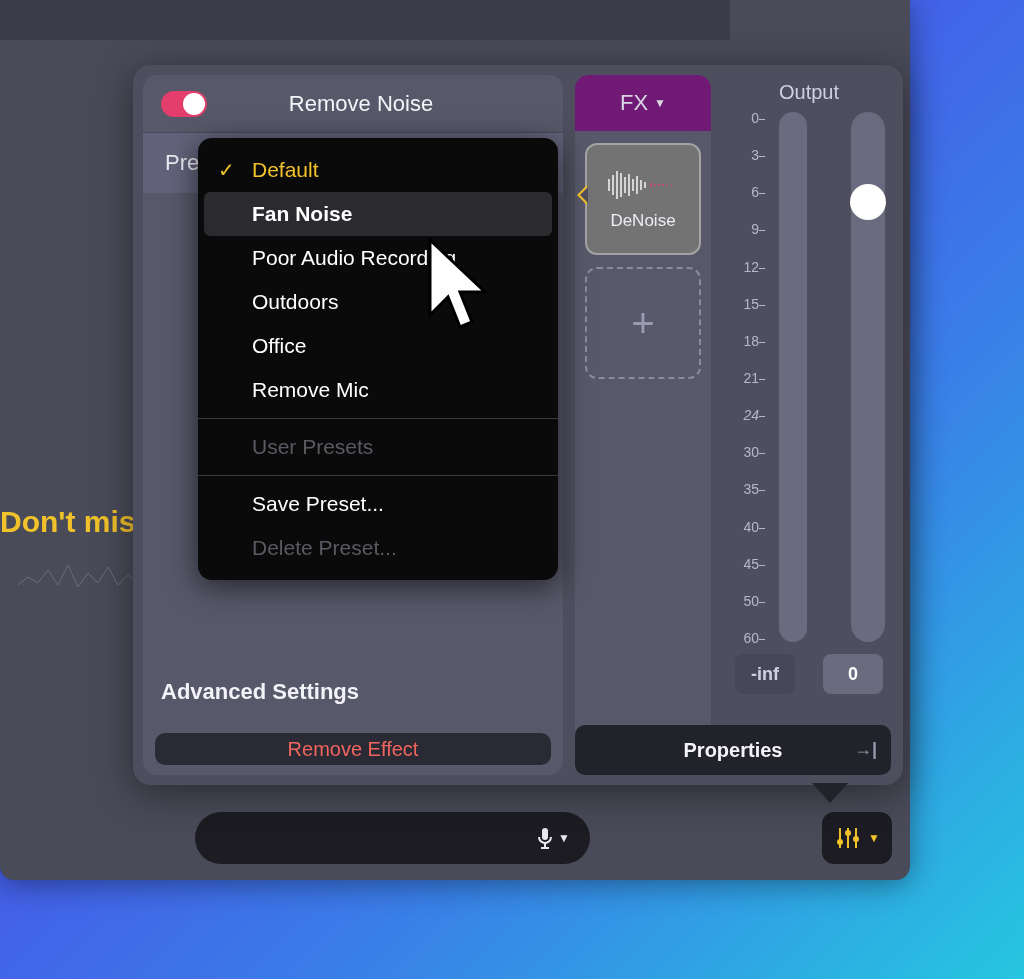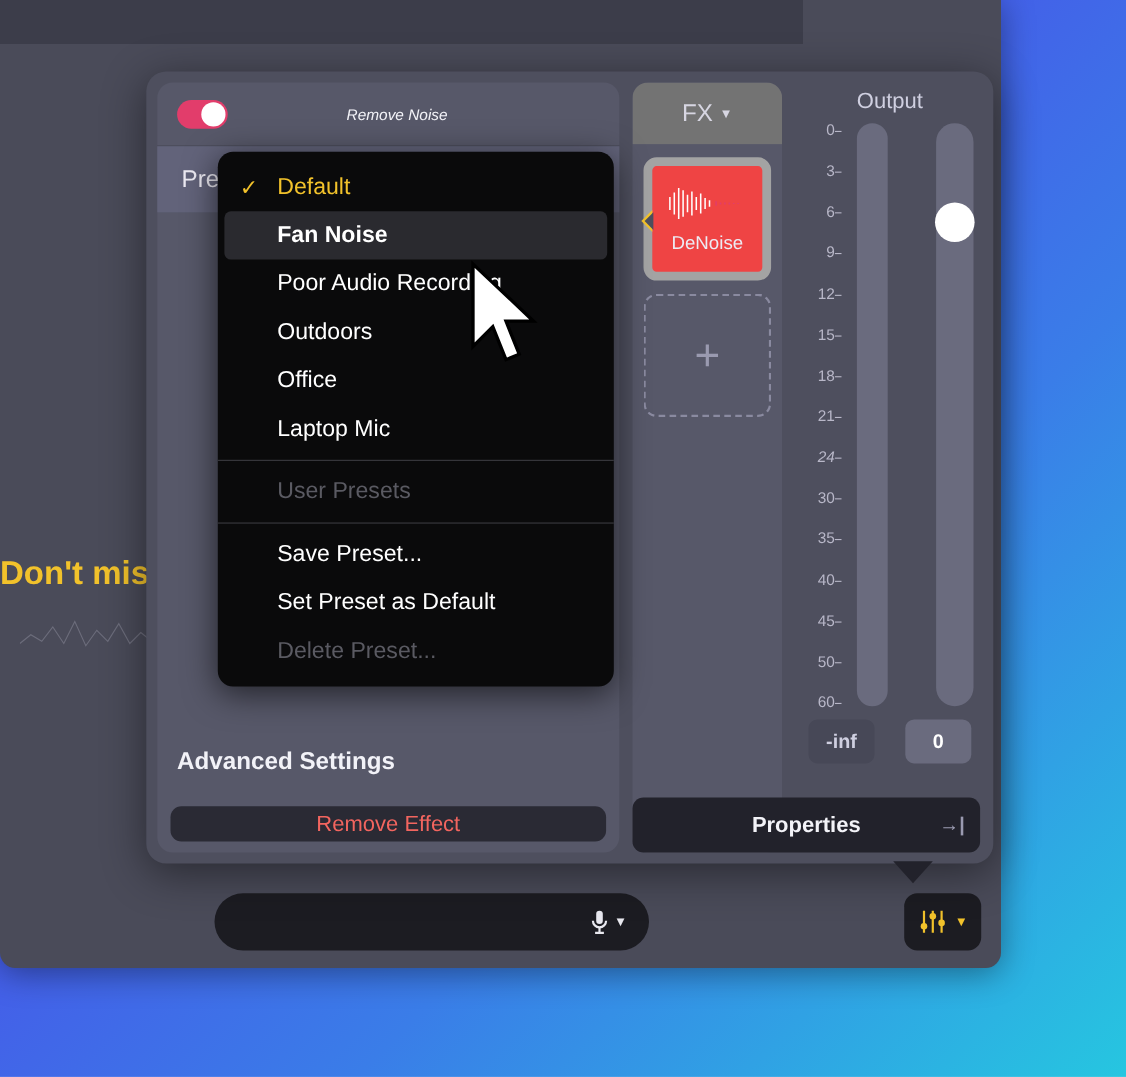--- a/index.html
+++ b/index.html
@@ -114,23 +114,22 @@
     position: relative;
   }
   .toggle .knob {
     position: absolute; right: 2px; top: 2px;
     width: 22px; height: 22px;
     background: #fff; border-radius: 50%;
   }
 
   .effect-title {
     flex: 1; text-align: center;
-    color: #f3f3f8; font-size: 14px; font-weight: 500;
+    color: #f3f3f8; font-size: 22px; font-weight: 500;
     margin-left: -48px;
-    font-style: italic;
   }
 
   .preset-row {
     height: 60px;
     background: #62637a;
     border-radius: 0 0 0 0;
     display: flex; align-items: center;
     padding: 0 22px;
     color: #eceaf2;
     font-size: 22px;
@@ -188,32 +187,32 @@
     width: 136px; height: 700px;
     background: #575869;
     border-radius: 14px;
     overflow: hidden;
   }
   .fx-head {
     height: 56px;
     display: flex; align-items: center; justify-content: center;
     gap: 6px;
     color: #d7d6e2; font-size: 22px; font-weight: 500;
-    background: #737373;
+    background: #701a75;
   }
   .fx-slot {
     margin: 12px 10px;
     border-radius: 12px;
     height: 112px;
     display: flex; flex-direction: column; align-items: center; justify-content: center;
     color: #ececf4;
   }
   .fx-slot.active {
-    border: 8px solid #a3a3a3;
-    background: #ef4444;
+    border: 2px solid #a3a3a3;
+    background: #737373;
     position: relative;
   }
   .fx-slot.active::before{
     
     content:"";
     position:absolute;
     left:-10px; top:40px;
     width:0;height:0;
     border-top:10px solid transparent;
     border-bottom:10px solid transparent;
@@ -451,24 +450,23 @@
     <span class="collapse-icon">→|</span>
   </div>
 </div>
 
 <div class="dropdown" id="dropdown">
     <div class="dd-item selected">Default</div>
     <div class="dd-item hover">Fan Noise</div>
     <div class="dd-item">Poor Audio Recording</div>
     <div class="dd-item">Outdoors</div>
     <div class="dd-item">Office</div>
-    <div class="dd-item">Laptop Mic</div>
+    <div class="dd-item">Remove Mic</div>
     <div class="dd-sep"></div>
     <div class="dd-item disabled">User Presets</div>
     <div class="dd-sep"></div>
     <div class="dd-item">Save Preset...</div>
-    <div class="dd-item">Set Preset as Default</div>
     <div class="dd-item disabled">Delete Preset...</div>
   </div>
 
 <svg class="cursor" viewBox="0 0 80 110">
   <path d="M10 5 L10 80 L28 62 L40 92 L52 87 L40 57 L65 57 Z" fill="#fff" stroke="#000" stroke-width="3"></path>
 </svg>
 
 </body></html>

